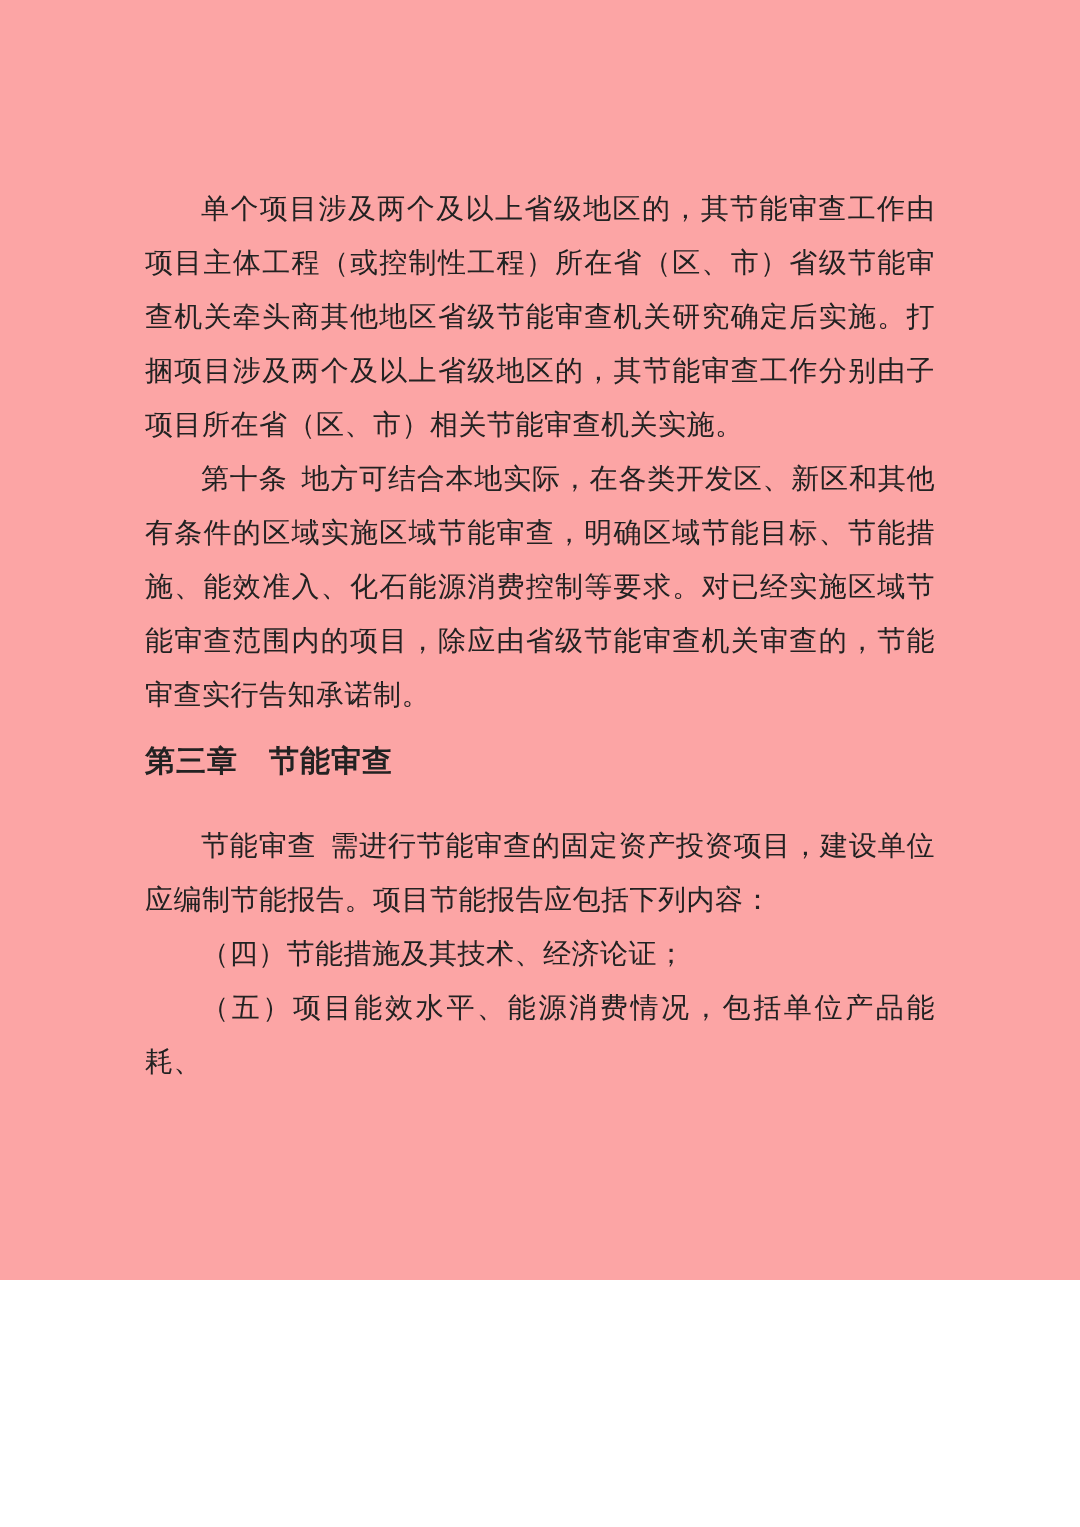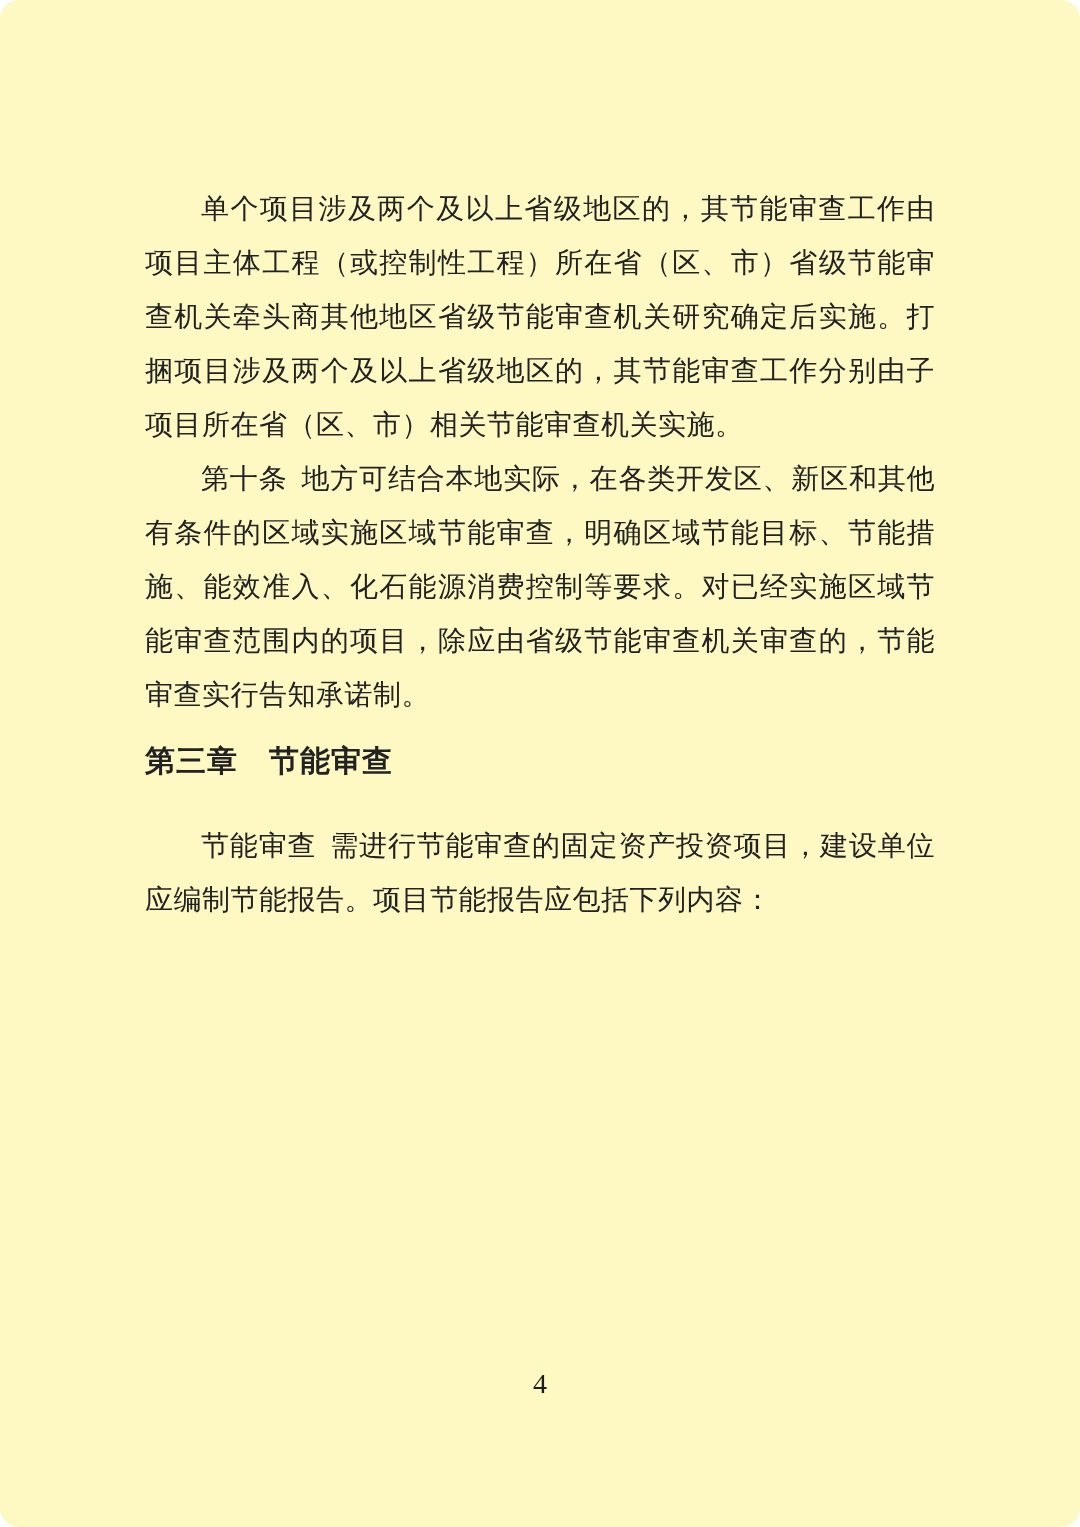--- a/index.html
+++ b/index.html
@@ -3,26 +3,25 @@
 <meta charset="utf-8">
 <style>
   html, body {
     margin: 0;
     padding: 0;
     background: #ffffff;
   }
   .page {
     position: relative;
     width: 1080px;
-    height: 1527px;
-    background: #fef9c3;
+    height: 1280px;
+    background: #fca5a5;
     overflow: hidden;
     font-family: "Liberation Serif", "DejaVu Serif", serif;
     color: #222222;
-    border-radius: 19px;
   }
   .content {
     position: absolute;
     left: 145px;
     top: 182px;
     width: 790px;
   }
   .para {
     margin: 0;
     font-size: 28px;
@@ -68,20 +67,22 @@
     <p class="para"><span class="lead">第十条</span><span>地方可结合本地实际，在各类开发区、新区和其他有条件的区域实施区域节能审查，明确区域节能目标、节能措施、能效准入、化石能源消费控制等要求。对已经实施区域节能审查范围内的项目，除应由省级节能审查机关审查的，节能审查实行告知承诺制。</span></p>
 
 
     <h2 class="chapter-heading">第三章　节能审查</h2>
 
     <p class="para"><span class="lead">节能审查</span><span>需进行节能审查的固定资产投资项目，建设单位应编制节能报告。项目节能报告应包括下列内容：</span></p>
 
 
 
 
+    <p class="para"><span>（四）节能措施及其技术、经济论证；</span></p>
 
+    <p class="para"><span>（五）项目能效水平、能源消费情况，包括单位产品能耗、</span></p>
 
   </div>
 
   <div class="footer">
     <span class="page-number">4</span>
   </div>
 </div>
 
 </body></html>

